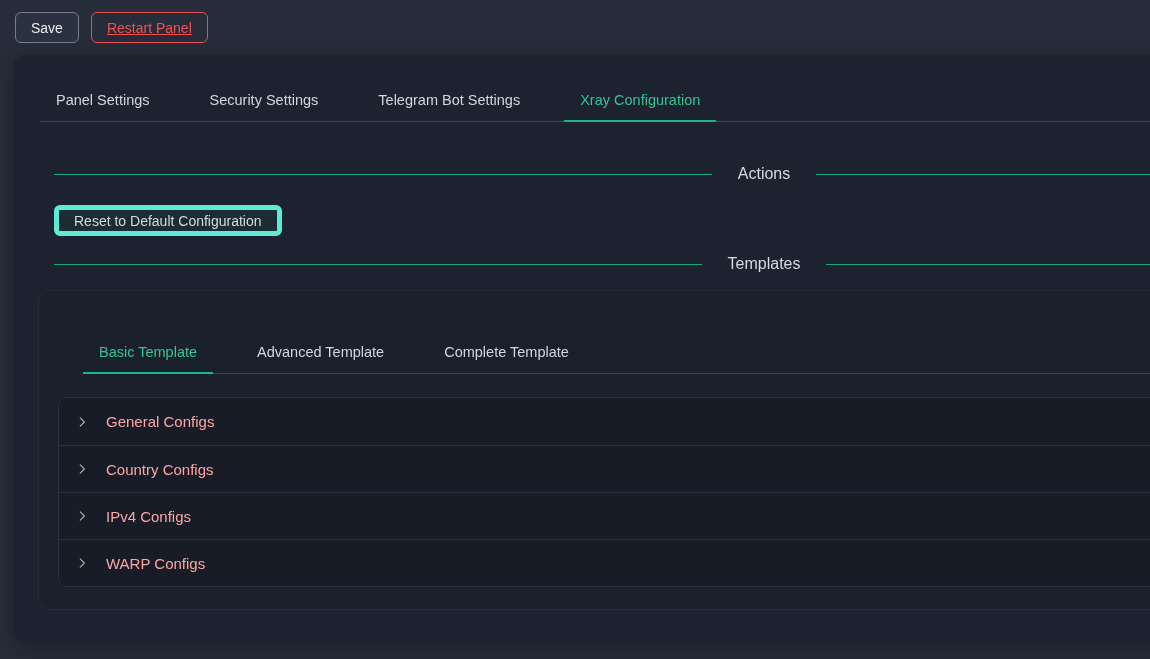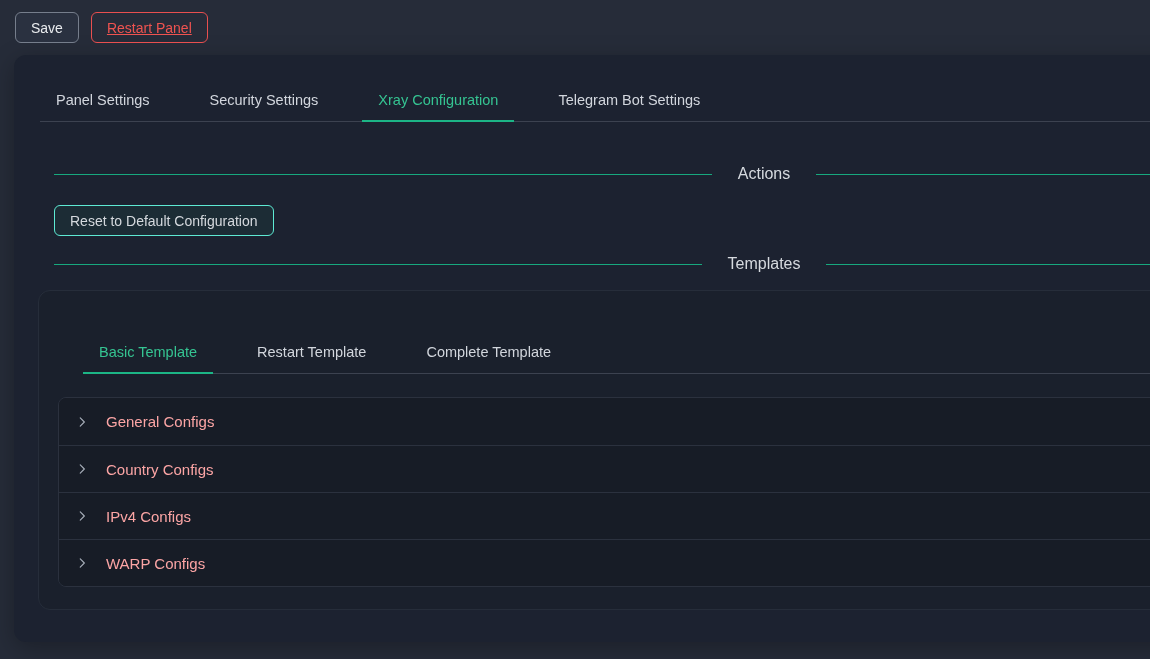--- a/index.html
+++ b/index.html
@@ -45,21 +45,21 @@
 
   
   .divider { display: flex; align-items: center; gap: 26px; }
   .divider .line { flex: 1; height: 1px; background: #17a97e; }
   .divider .divider-title { font-size: 16px; color: #d6dadf; white-space: nowrap; }
   .divider-actions { margin-top: 43px; }
   .divider-templates { margin-top: 19px; }
 
   .btn-reset {
     margin-top: 22px;
-    background: rgba(29,181,132,0.07); border: 1px solid #5eead4;
+    background: rgba(29,181,132,0.07); border: 5px solid #5eead4;
     color: #d5d9de; font-size: 14px;
   }
 
   
   .inner-card {
     margin: 17px 24px 24px 24px; height: 320px;
     background: #1a202c; border: 1px solid #262d3a; border-radius: 12px;
     padding: 0 19px; overflow: hidden;
   }
   .inner-tabs {
@@ -97,22 +97,22 @@
 <div class="toolbar">
   <button class="btn btn-save">Save</button>
   <button class="btn btn-restart">Restart Panel</button>
 </div>
 
 <div class="main-card">
 
   <div class="main-tabs">
     <div class="main-tab">Panel Settings</div>
     <div class="main-tab">Security Settings</div>
+    <div class="main-tab">Telegram Bot Settings</div>
     <div class="main-tab active">Xray Configuration</div>
-    <div class="main-tab">Telegram Bot Settings</div>
   </div>
 
   <div class="card-content">
 
     <div class="divider divider-actions">
       <span class="line"></span>
       <span class="divider-title">Actions</span>
       <span class="line"></span>
     </div>
 
@@ -123,21 +123,21 @@
       <span class="divider-title">Templates</span>
       <span class="line"></span>
     </div>
 
   </div>
 
   <div class="inner-card">
 
     <div class="inner-tabs">
       <div class="inner-tab active">Basic Template</div>
-      <div class="inner-tab">Restart Template</div>
+      <div class="inner-tab">Advanced Template</div>
       <div class="inner-tab">Complete Template</div>
     </div>
 
     <div class="collapse-list">
 
       <div class="collapse-item">
         <span class="chev">
           <svg width="14" height="14" viewBox="0 0 24 24" fill="none" stroke="#a7aeb9" stroke-width="2" stroke-linecap="round" stroke-linejoin="round">
               <polyline points="9 5 16 12 9 19"></polyline>
             </svg>

